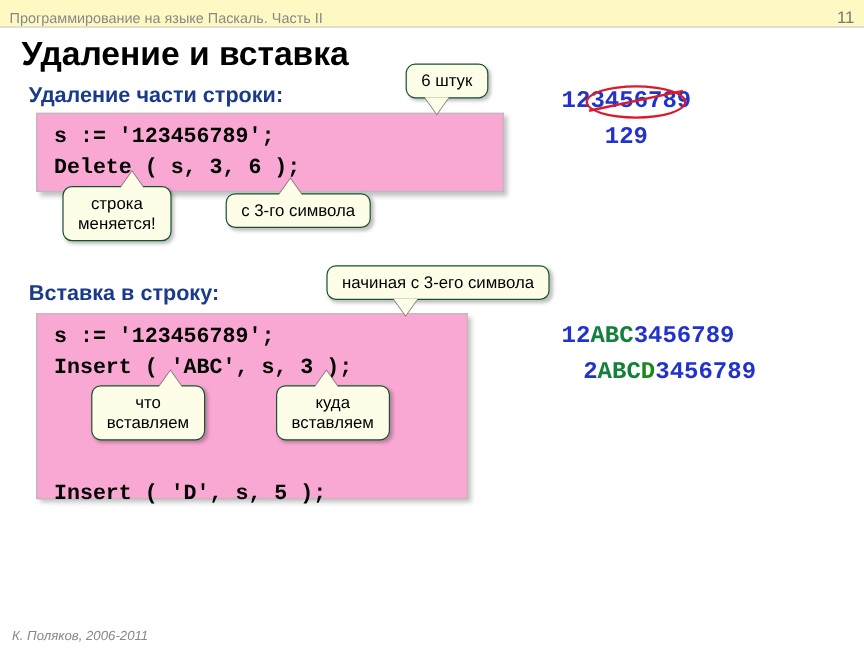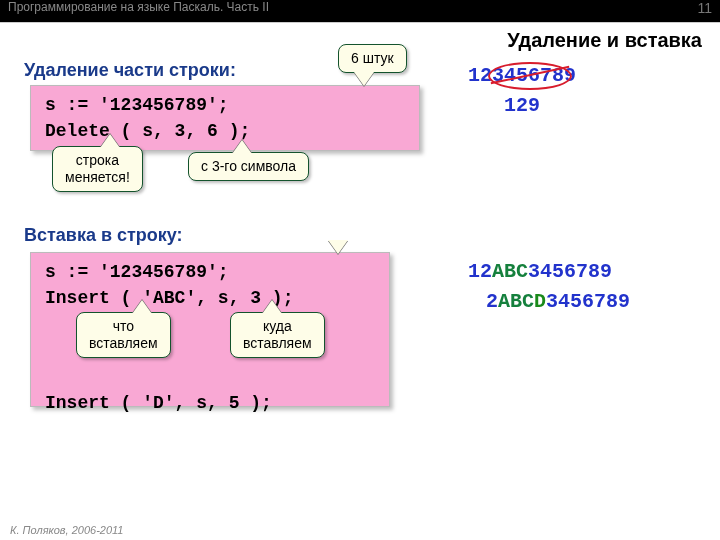--- a/index.html
+++ b/index.html
@@ -5,37 +5,36 @@
   body {
     margin: 0;
     width: 720px;
     height: 540px;
     font-family: Arial, sans-serif;
     background: #fff;
     position: relative;
     overflow: hidden;
   }
   .top-bar {
-    background: #000000;
+    background: #fef9c3;
     height: 22px;
     display: flex;
     justify-content: space-between;
-    align-items: flex-start;
+    align-items: flex-end;
     padding: 0 8px;
     font-size: 12px;
     color: #888;
     border-bottom: 1px solid #ccc;
   }
   .top-bar .page-num { color: #777; font-weight: normal; font-size: 14px; }
   .slide-title {
-    font-size: 20px;
+    font-size: 28px;
     font-weight: bold;
     color: #000;
     margin: 6px 18px 8px;
-    text-align: right;
   }
   .content { position: relative; }
   .subhead {
     color: #1a3a8a;
     font-weight: bold;
     font-size: 18px;
     margin: 4px 0 4px 24px;
   }
   .code-box {
     background: #f9a8d4;
@@ -151,20 +150,21 @@
 
   <div class="subhead" style="margin-top:74px;">Вставка в строку:</div>
 
   <div class="code-box code-box2"><span>s := '123456789';
 Insert ( 'ABC', s, 3 );</span>
 
 
 
 <span>Insert ( 'D', s, 5 );</span></div>
 
+  <div class="callout" style="top:152px; left:272px;">начиная с 3-его символа</div>
   <div class="pointer tri-down" style="top:180px; left:328px;"></div>
 
   <div class="callout" style="top:252px; left:76px; white-space:pre;">что
 вставляем</div>
   <div class="pointer tri-up" style="top:240px; left:132px;"></div>
 
   <div class="callout" style="top:252px; left:230px; white-space:pre;">куда
 вставляем</div>
   <div class="pointer tri-up" style="top:240px; left:262px;"></div>
 

